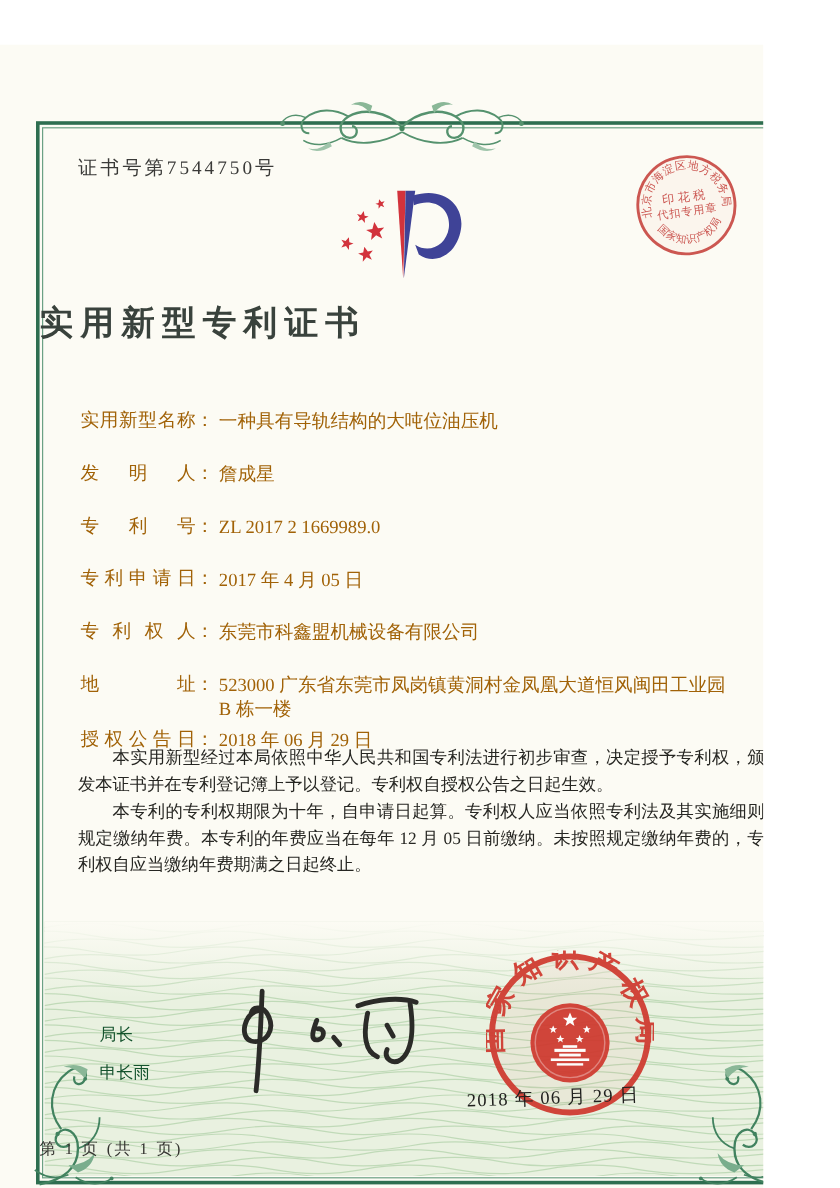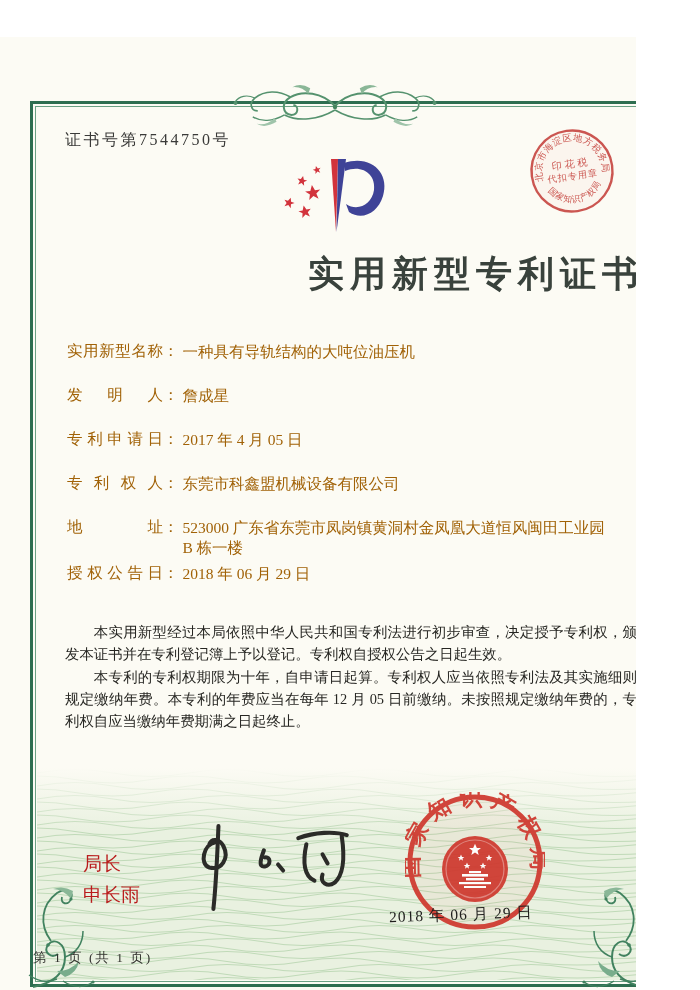--- a/index.html
+++ b/index.html
@@ -10,37 +10,37 @@
         background:linear-gradient(to bottom,#c9c9c4,#8d8d88 15%,#73736e 85%,#b3b3ae);}
   .frame{position:absolute;left:30px;top:64px;width:611px;height:880px;
         border:3px solid #2e6e50;}
   .frame .innerline{position:absolute;inset:2px;border:1px solid #6ba184;pointer-events:none;}
   
   .guil{position:absolute;left:4px;right:4px;bottom:4px;height:212px;background:#e9f1e0;overflow:hidden;}
   .guil .fade{position:absolute;left:0;right:0;top:0;height:64px;
         background:linear-gradient(to bottom,#fcfbf4,rgba(252,251,244,0));}
   .content{position:absolute;inset:0;z-index:2;}
   .certno{position:absolute;left:32px;top:26px;font-size:16px;letter-spacing:2.5px;color:#3a3a38;}
-  .title{position:absolute;left:0;top:146px;width:100%;text-align:right;font-size:36px;
+  .title{position:absolute;left:0;top:146px;width:100%;text-align:left;font-size:28px;
         font-weight:bold;letter-spacing:6px;color:#39423c;}
   .logo{position:absolute;left:245px;top:46px;width:122px;height:104px;}
   .fields{position:absolute;left:34px;top:238px;width:560px;font-size:15.5px;color:#a16207;}
   .frow{position:relative;line-height:18px;margin-bottom:24px;}
   .frow.addr{margin-bottom:6px;}
   .flabel{display:inline-block;width:96px;text-align:justify;text-align-last:justify;vertical-align:top;}
   .flabel.g{width:90px;}
   .fvalue{display:inline-block;width:424px;vertical-align:top;line-height:20px;}
   .fvalue.short{width:240px;}
   .pair2{position:absolute;left:336px;top:0;white-space:nowrap;}
   .body-text{position:absolute;left:32px;top:517px;width:572px;font-size:14.4px;line-height:22px;
         text-align:justify;color:#262622;}
   .body-text p{margin:0;text-indent:2em;font-family:Liberation Serif, serif;}
   .body-text p + p{margin-top:1px;}
   .body-text p.p3{margin-top:6px;}
-  .signer{position:absolute;left:50px;top:744px;font-size:19px;line-height:31px;color:#b91c1c;}
+  .signer{position:absolute;left:50px;top:744px;font-size:14px;line-height:31px;color:#14532d;}
   .signature{position:absolute;left:152px;top:716px;width:172px;height:96px;}
   .bigseal{position:absolute;left:372px;top:688px;width:140px;height:140px;opacity:.93;}
   .issuedate{position:absolute;left:356px;top:800px;width:180px;font-size:15.5px;letter-spacing:1px;
         color:#1f1f1d;transform:rotate(-2deg);white-space:nowrap;}
   .footer{position:absolute;left:0;top:845px;width:100%;text-align:left;font-size:13.5px;
         letter-spacing:2px;color:#33332f;}
   .taxseal{position:absolute;left:493px;top:21px;width:92px;height:92px;transform:rotate(-8deg);opacity:.88;}
   .orn-top{position:absolute;left:198px;top:-20px;width:208px;height:46px;}
   .orn-corner{position:absolute;width:95px;height:115px;bottom:-10px;}
   .orn-corner.l{left:-6px;}
@@ -185,20 +185,24 @@
       <div class="fields">
         <div class="frow">
           <span class="flabel">实用新型名称</span><span>：</span>
           <span class="fvalue">一种具有导轨结构的大吨位油压机</span>
         </div>
         <div class="frow">
           <span class="flabel">发明人</span><span>：</span>
           <span class="fvalue">詹成星</span>
         </div>
         <div class="frow">
+          <span class="flabel">专利号</span><span>：</span>
+          <span class="fvalue">ZL 2017 2 1669989.0</span>
+        </div>
+        <div class="frow">
           <span class="flabel">专利申请日</span><span>：</span>
           <span class="fvalue">2017 年 4 月 05 日</span>
         </div>
         <div class="frow">
           <span class="flabel">专利权人</span><span>：</span>
           <span class="fvalue">东莞市科鑫盟机械设备有限公司</span>
         </div>
         <div class="frow addr">
           <span class="flabel">地址</span><span>：</span>
           <span class="fvalue">523000 广东省东莞市凤岗镇黄洞村金凤凰大道恒风闽田工业园 B 栋一楼</span>

